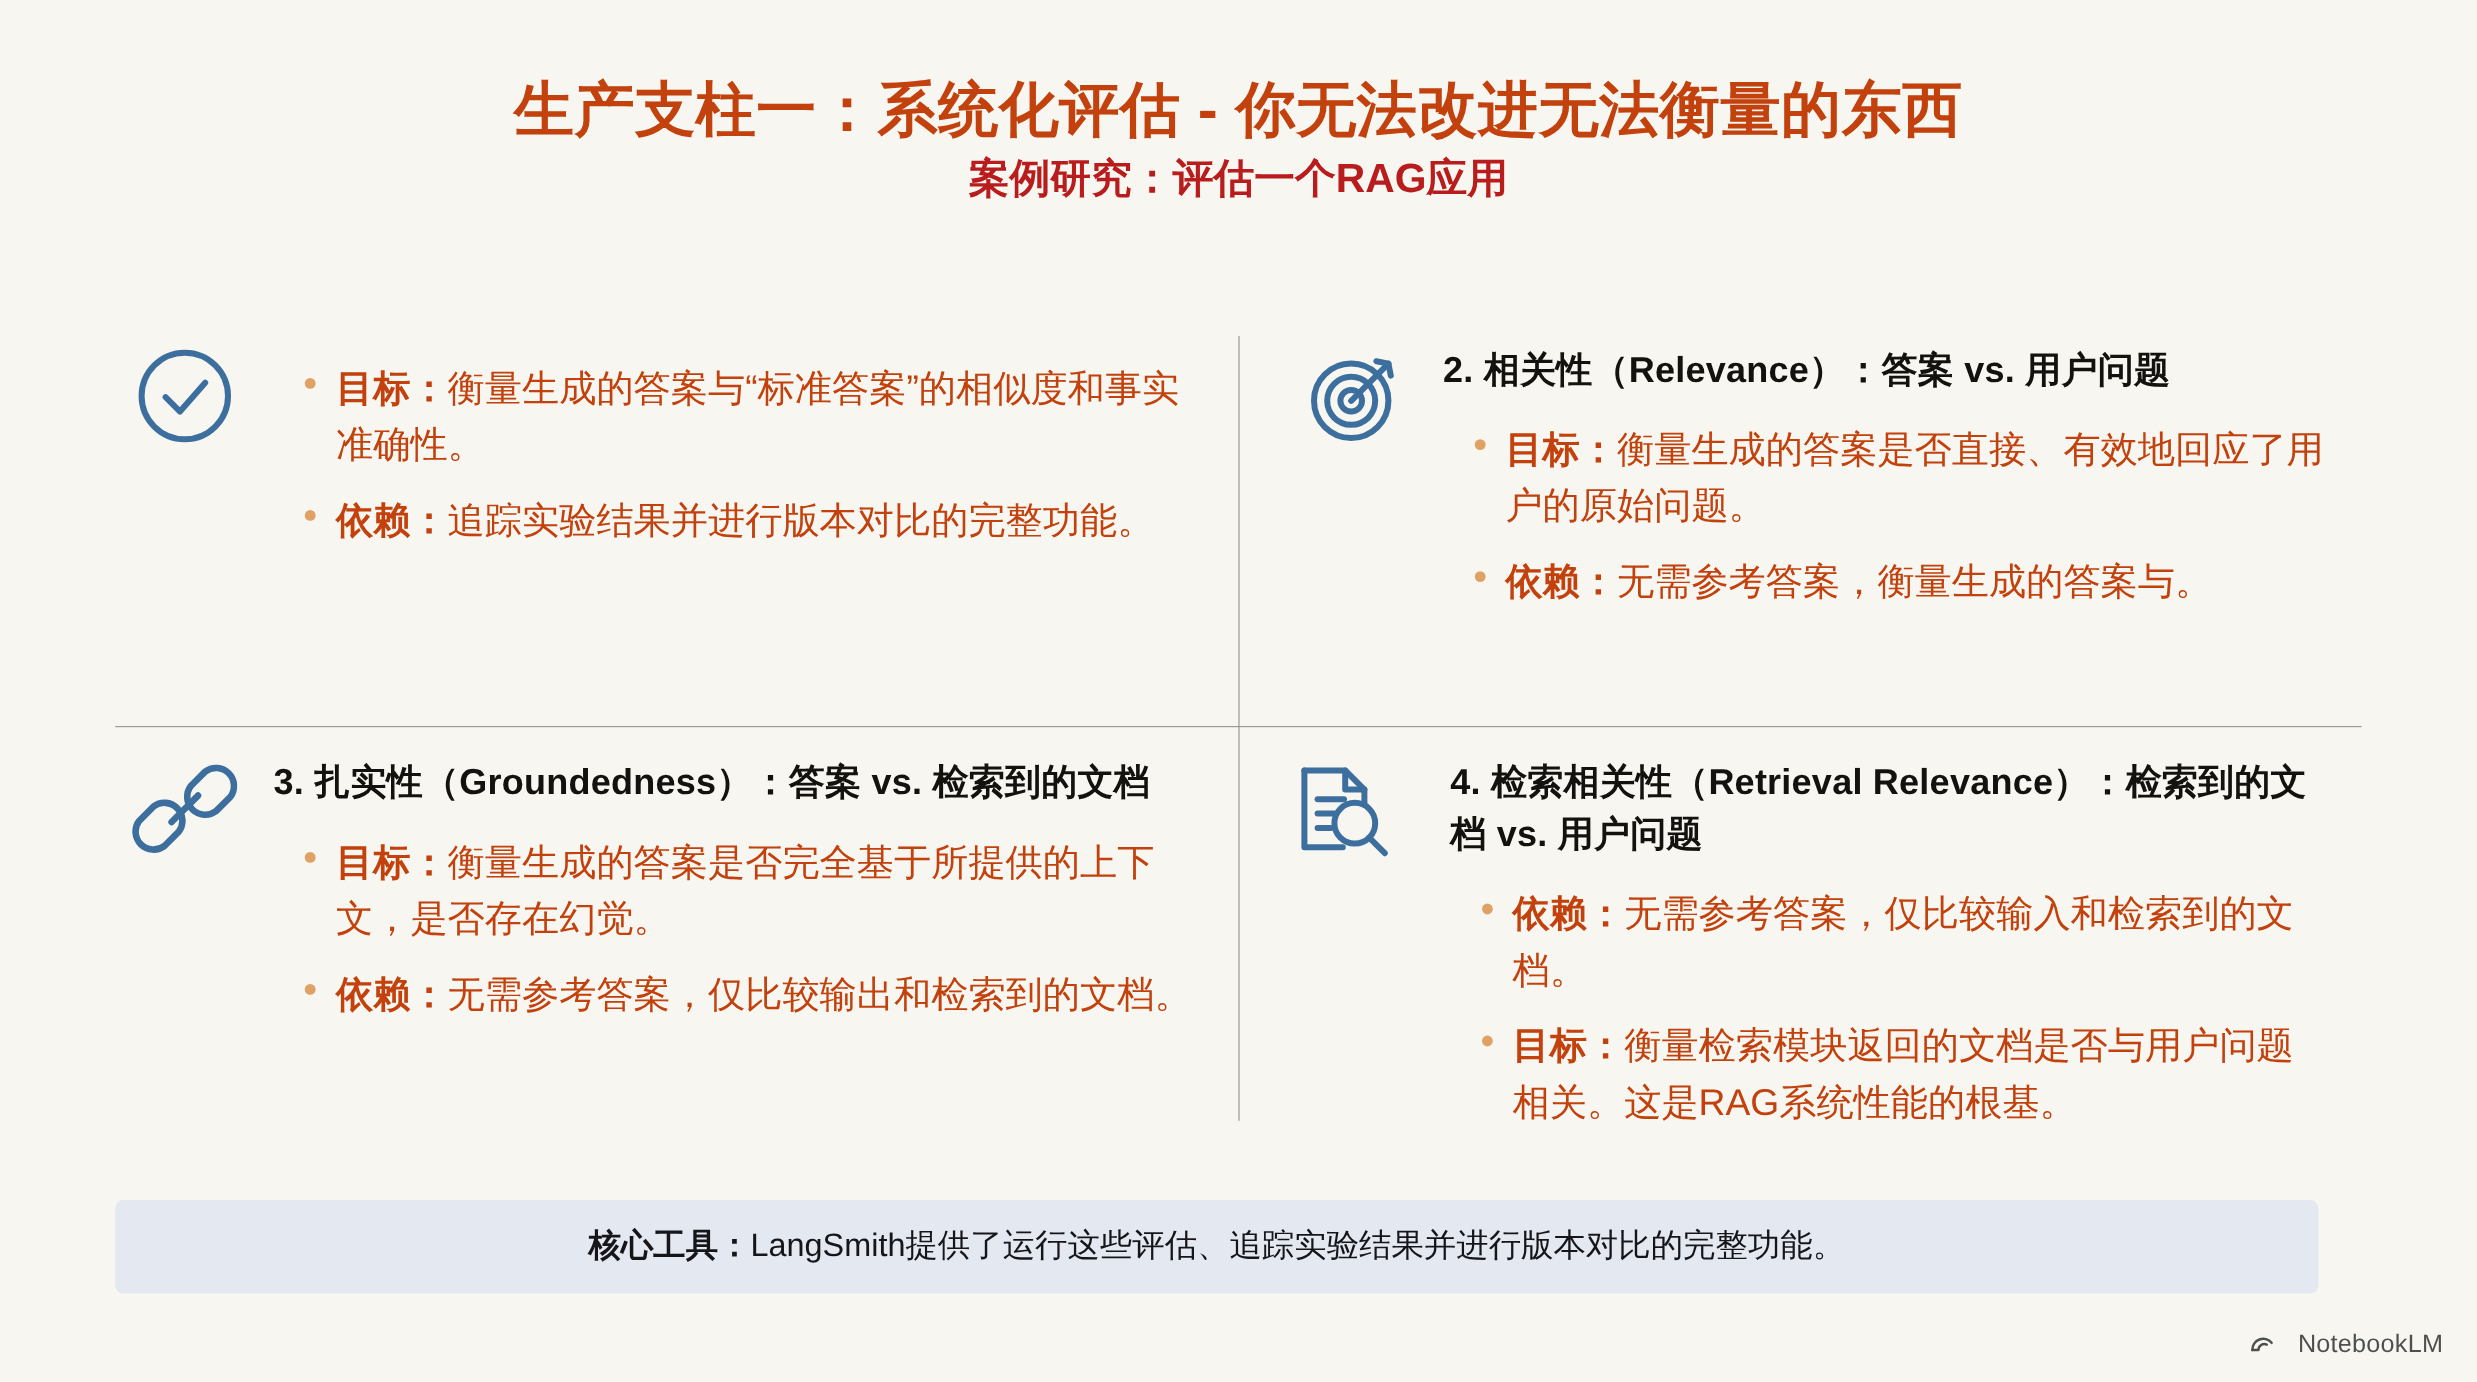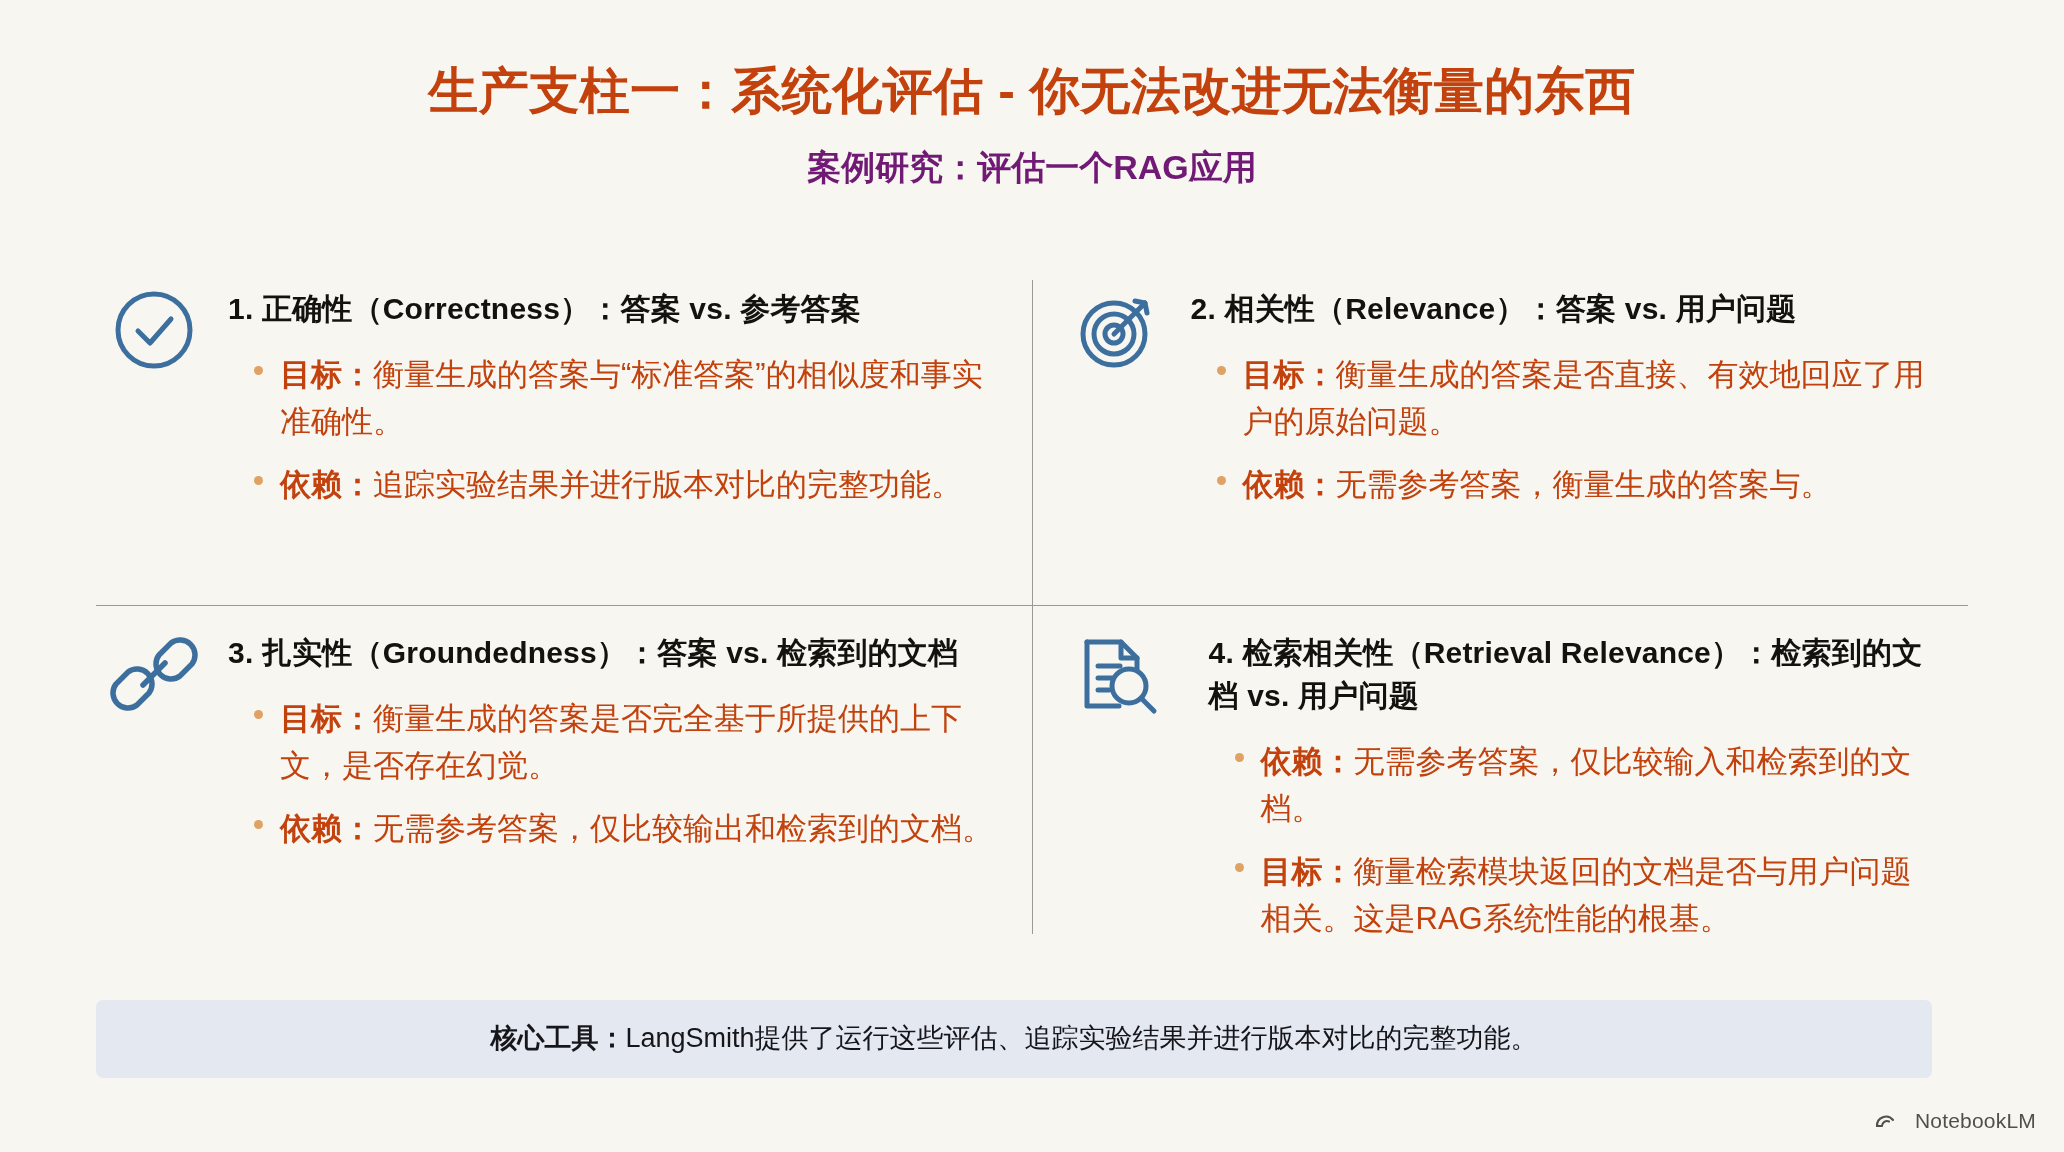--- a/index.html
+++ b/index.html
@@ -32,22 +32,22 @@
     font-size: 50px;
     font-weight: 700;
     letter-spacing: 0.5px;
     line-height: 1.16;
     color: #c2410c;
     margin: 0;
   }
   .slide-subtitle {
     font-size: 34px;
     font-weight: 600;
-    color: #701a75;
-    margin: 27px 0 0 0;
+    color: #b91c1c;
+    margin: 9px 0 0 0;
     line-height: 1.2;
     text-align: center;
   }
 
   
   .grid {
     position: absolute;
     left: 96px;
     top: 262px;
     width: 1872px;
@@ -71,21 +71,21 @@
     height: 1px;
   }
   .cell {
     display: flex;
     align-items: flex-start;
     gap: 26px;
     padding: 18px 26px 10px 10px;
     box-sizing: border-box;
   }
   .cell.r1c1 { grid-row: 1; grid-column: 1; }
-  .cell.r1c2 { grid-row: 1; grid-column: 3; padding-left: 36px; justify-content: space-between; }
+  .cell.r1c2 { grid-row: 1; grid-column: 3; padding-left: 48px; justify-content: space-between; }
   .cell.r2c1 { grid-row: 3; grid-column: 1; }
   .cell.r2c2 { grid-row: 3; grid-column: 3; padding-left: 36px; gap: 44px; }
 
   .cell-icon {
     flex: 0 0 auto;
     width: 96px;
     height: 96px;
     display: flex;
     align-items: center;
     justify-content: center;
@@ -189,21 +189,20 @@
     <div class="h-divider"></div>
 
     <div class="cell r1c1">
       <div class="cell-icon">
         <svg width="88" height="88" viewBox="0 0 88 88" fill="none">
           <circle cx="44" cy="44" r="36" stroke="#3d6f9e" stroke-width="5"></circle>
           <path d="M28 45 L40 57 L61 33" stroke="#3d6f9e" stroke-width="5" stroke-linecap="round" stroke-linejoin="round" fill="none"></path>
         </svg>
       </div>
       <div class="cell-body">
-        <div class="cell-heading">1. 正确性（Correctness）：答案 vs. 参考答案</div>
         <ul class="bullets">
           <li><b>目标：</b><span>衡量生成的答案与“标准答案”的相似度和事实准确性。</span></li>
           <li><b>依赖：</b><span>追踪实验结果并进行版本对比的完整功能。</span></li>
         </ul>
       </div>
     </div>
 
     <div class="cell r1c2">
       <div class="cell-icon">
         <svg width="88" height="88" viewBox="0 0 88 88" fill="none">

